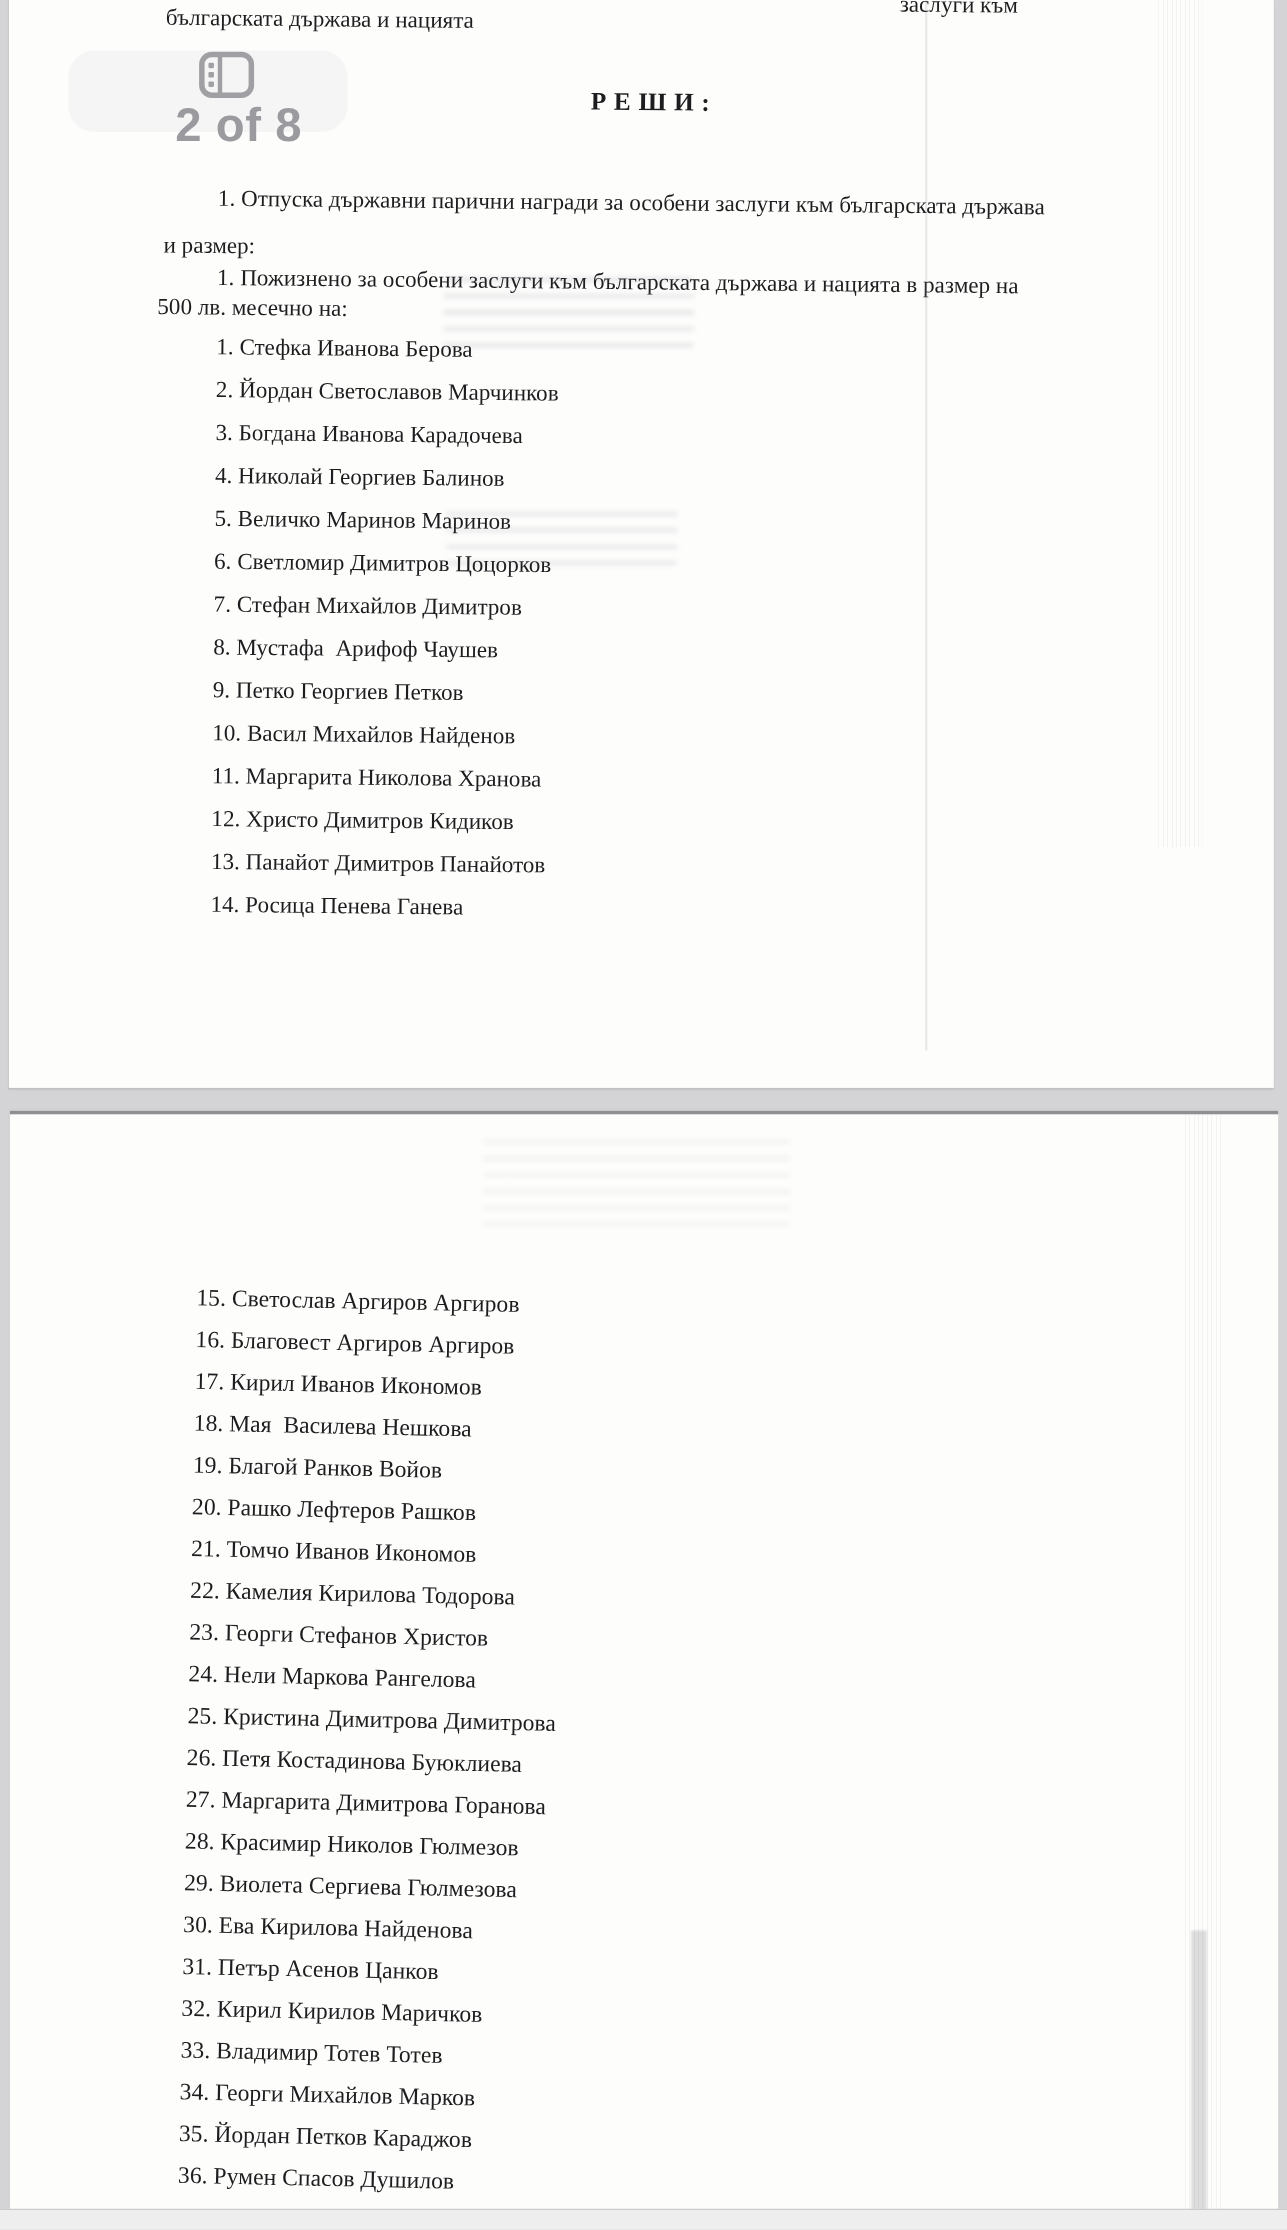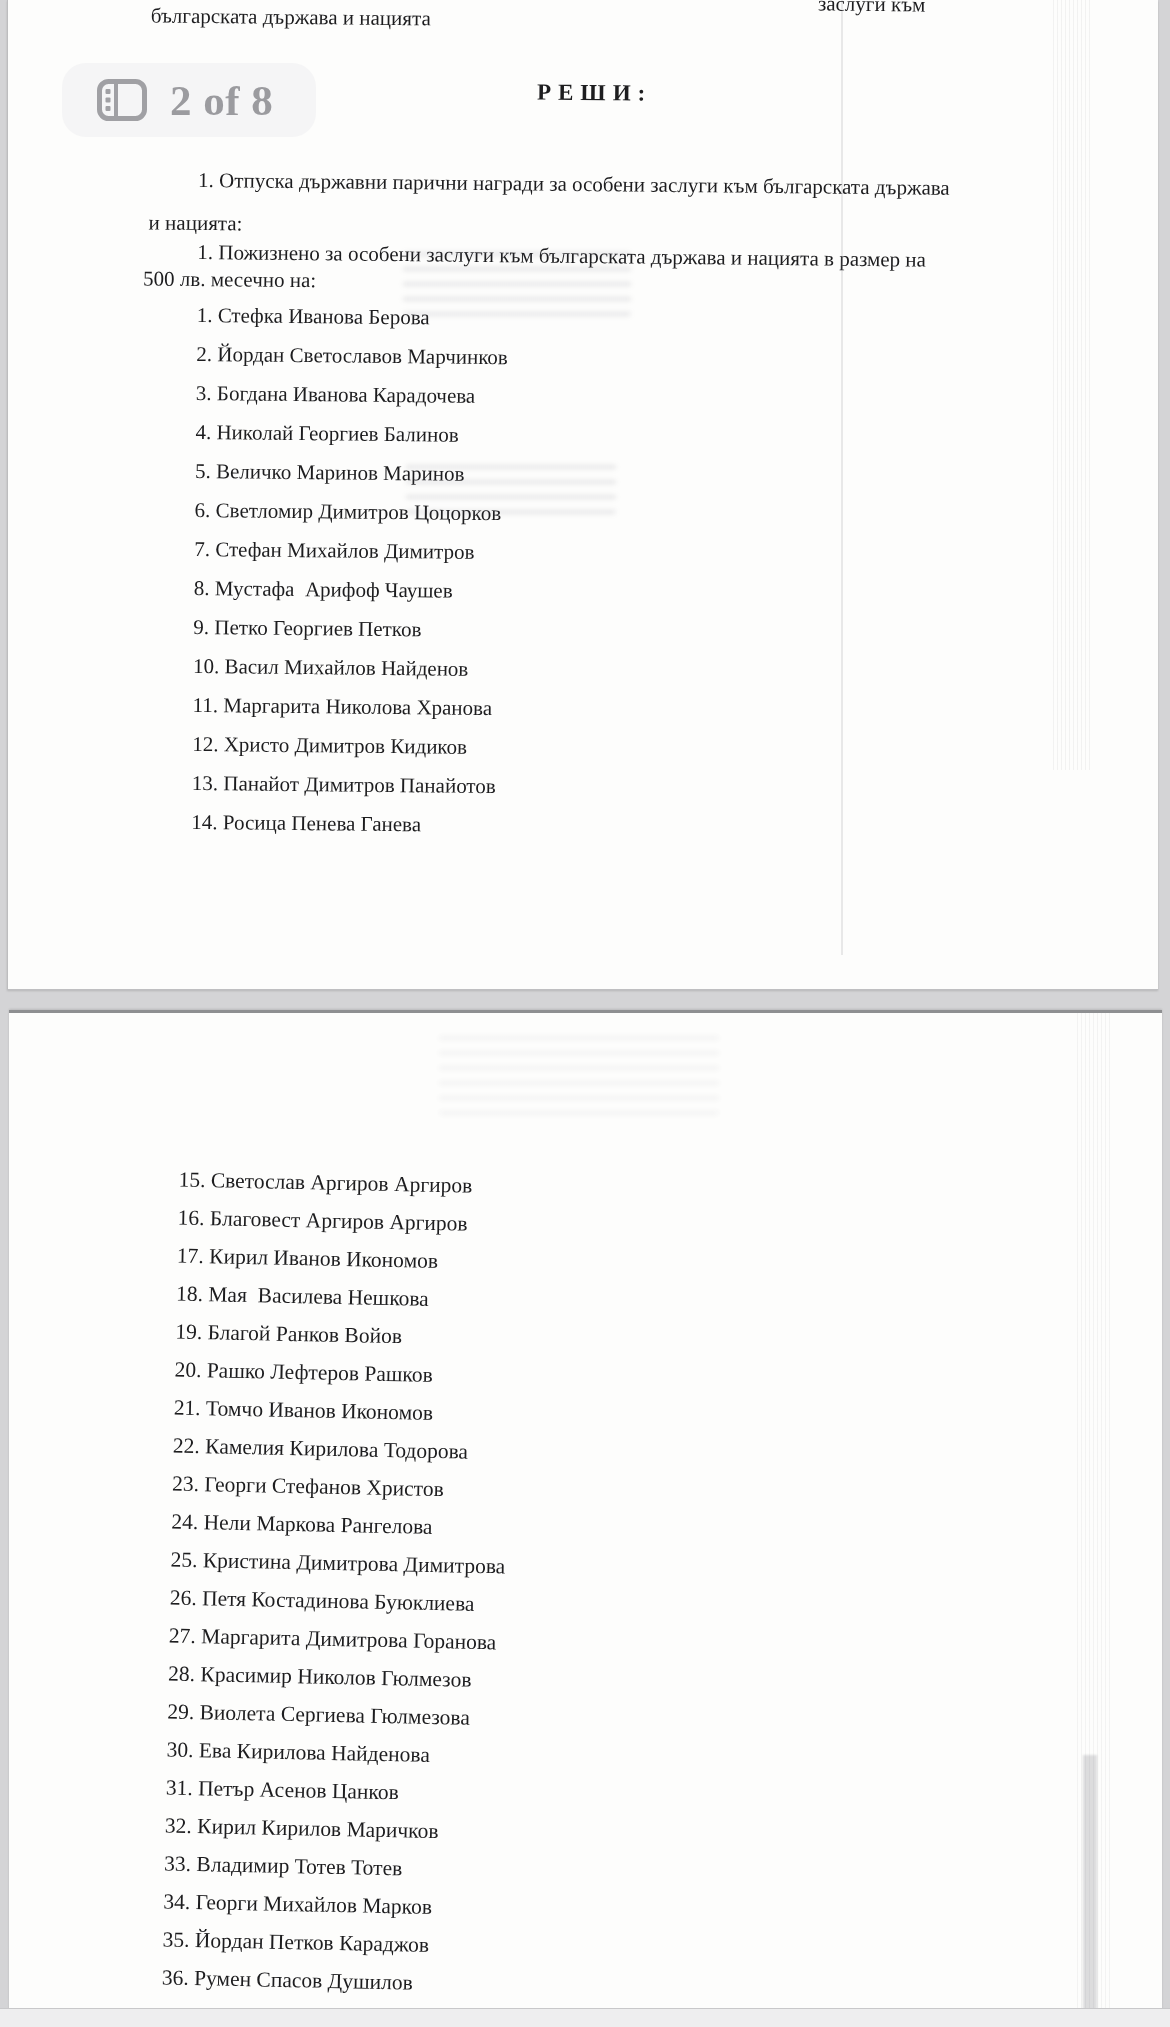--- a/index.html
+++ b/index.html
@@ -56,45 +56,46 @@
   .fold{position:absolute;width:2px;background:rgba(140,140,145,.18);filter:blur(.6px);}
   .ghost{
     position:absolute;
     background:repeating-linear-gradient(0deg, rgba(95,95,110,.14) 0 4px, transparent 4px 15px);
     filter:blur(2.5px);border-radius:4px;
   }
   .smudge{position:absolute;background:rgba(105,105,112,.22);filter:blur(1.2px);}
 
   
   #badge{
-    position:absolute;left:62px;top:63px;width:254px;height:74px;
+    position:absolute;left:62px;top:46px;width:254px;height:74px;
     background:rgba(245,245,246,.97);border-radius:24px;
     display:flex;align-items:center;box-sizing:border-box;padding-left:34px;
-    font-family:Liberation Serif, serif;
+    font-family:Liberation Sans, sans-serif;
+    flex-direction:column;
   }
   #badge .lbl{
     font-size:43px;font-weight:600;color:#9b9b9f;margin-left:22px;letter-spacing:0.5px;
   }
   #bottomBar{
     position:absolute;left:0;top:2008px;width:1170px;height:19px;
     background:#eeeeef;border-top:1px solid #c8c8ca;
   }
 </style>
 </head>
 <body>
 
 <div class="page" id="pageA">
   <div class="content doc">
     <div class="frag" id="fragRight">заслуги към</div>
     <div class="frag" id="fragLeft">българската държава и нацията</div>
 
     <div class="heading">РЕШИ:</div>
 
     <div class="pline" id="p1l1">1. Отпуска държавни парични награди за особени заслуги към българската държава</div>
-    <div class="pline" id="p1l2">и нацията:</div>
+    <div class="pline" id="p1l2">и размер:</div>
 
     <div class="pline" id="p2l1">1. Пожизнено за особени заслуги към българската държава и нацията в размер на</div>
     <div class="pline" id="p2l2">500 лв. месечно на:</div>
 
     <div class="doclist" id="listA">
         <div class="doc-line">1. Стефка Иванова Берова</div>
         <div class="doc-line">2. Йордан Светославов Марчинков</div>
         <div class="doc-line">3. Богдана Иванова Карадочева</div>
         <div class="doc-line">4. Николай Георгиев Балинов</div>
         <div class="doc-line">5. Величко Маринов Маринов</div>

